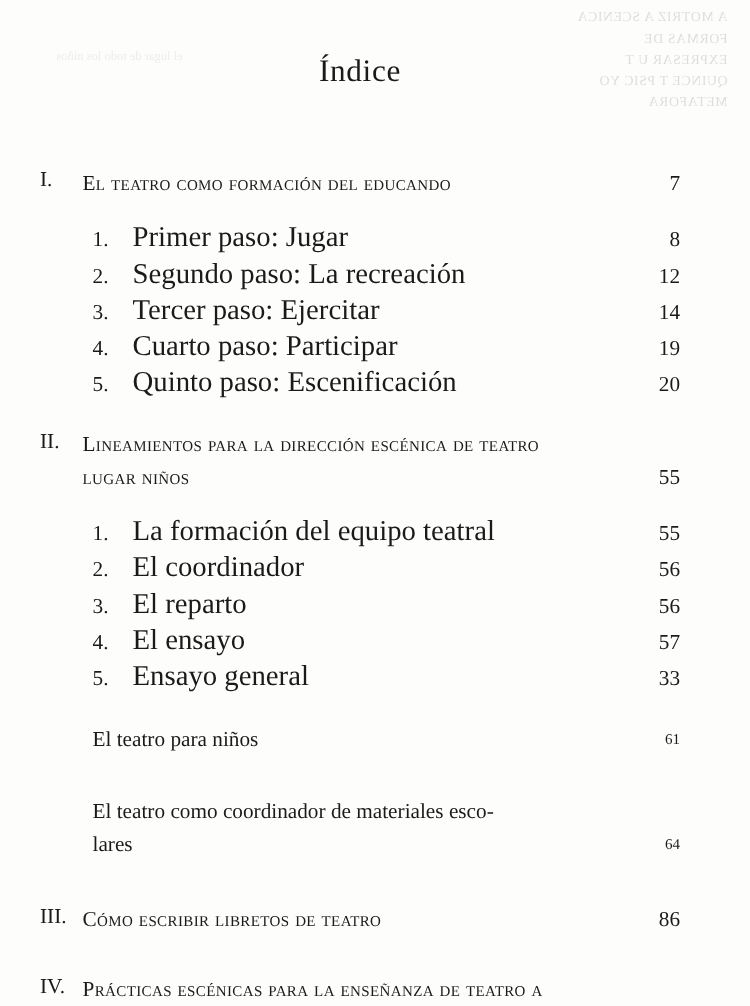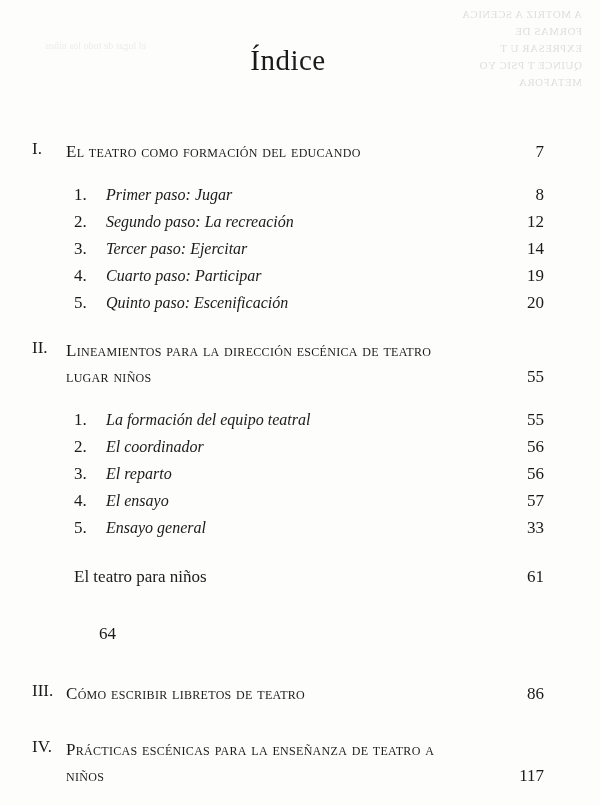--- a/index.html
+++ b/index.html
@@ -50,21 +50,21 @@
 
   .page {
     position: relative;
     padding: 0 56px 0 32px;
     box-sizing: border-box;
     width: 600px;
   }
 
   .title {
     text-align: center;
-    font-size: 29px;
+    font-size: 25px;
     font-family: "Liberation Serif", serif;
     margin-top: 44px;
     margin-bottom: 0;
     letter-spacing: 0.5px;
     font-weight: normal;
   }
 
   .toc {
     margin-top: 62px;
   }
@@ -110,22 +110,21 @@
     display: flex;
     align-items: baseline;
     line-height: 27px;
   }
   .sub .snum {
     flex: 0 0 32px;
     font-size: 17px;
   }
   .sub .slabel {
     flex: 1 1 auto;
-    font-size: 16px;
-    font-style: italic;
+    font-size: 23px;
   }
   .sub .spage {
     flex: 0 0 42px;
     text-align: right;
     font-size: 17px;
   }
 
   
   .plain {
     display: flex;
@@ -135,21 +134,21 @@
     margin-bottom: 4px;
     gap: 16px;
   }
   .plain .plabel {
     flex: 1 1 auto;
     font-size: 17px;
   }
   .plain .ppage {
     flex: 0 0 42px;
     text-align: right;
-    font-size: 17px;
+    font-size: 12px;
   }
   .plain.two .ppage {
     align-self: flex-end;
   }
   .gap-md { height: 26px; }
   .gap-lg { height: 30px; }
 
   .wrap-label { display: block; }
 </style>
 </head>
@@ -245,20 +244,24 @@
     </div>
 
     <div class="plain">
       <span class="plabel">El teatro para niños</span>
       <span class="ppage">61</span>
     </div>
 
     <div class="gap-md"></div>
 
     <div class="plain two">
+      <span class="plabel">
+        <span class="wrap-label">El teatro como coordinador de materiales esco-</span>
+        <span class="wrap-label">lares</span>
+      </span>
       <span class="ppage">64</span>
     </div>
 
     <div class="gap-lg"></div>
 
     <div class="chapter">
       <span class="num">III.</span>
       <span class="label">Cómo escribir libretos de teatro</span>
       <span class="page-no">86</span>
     </div>

